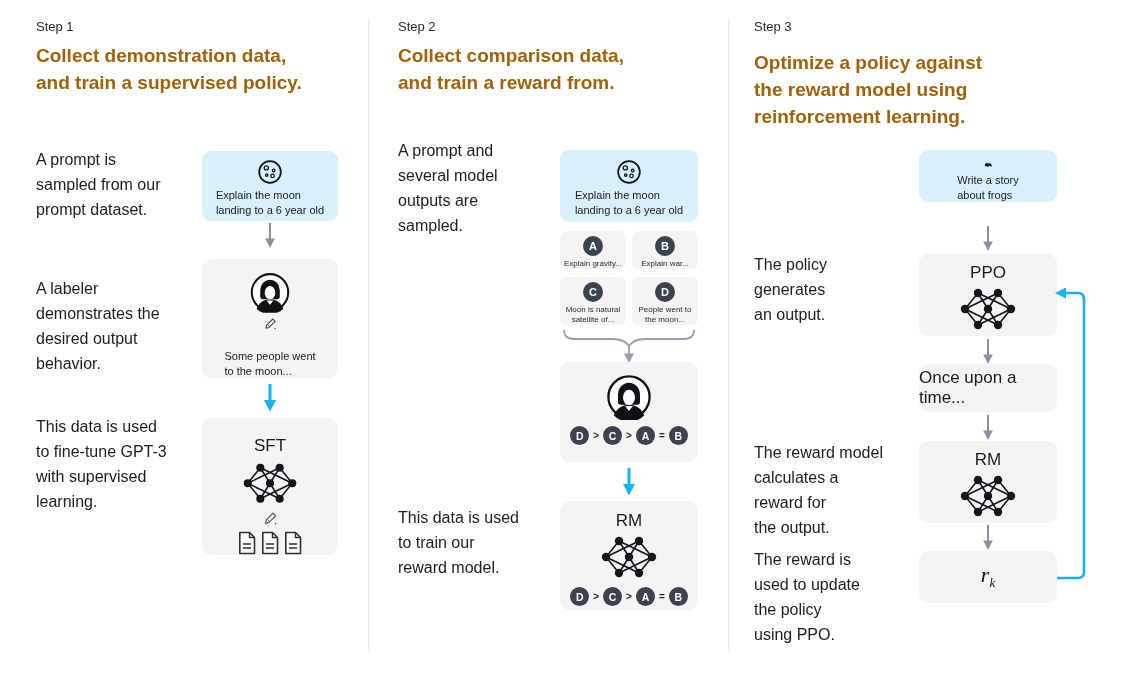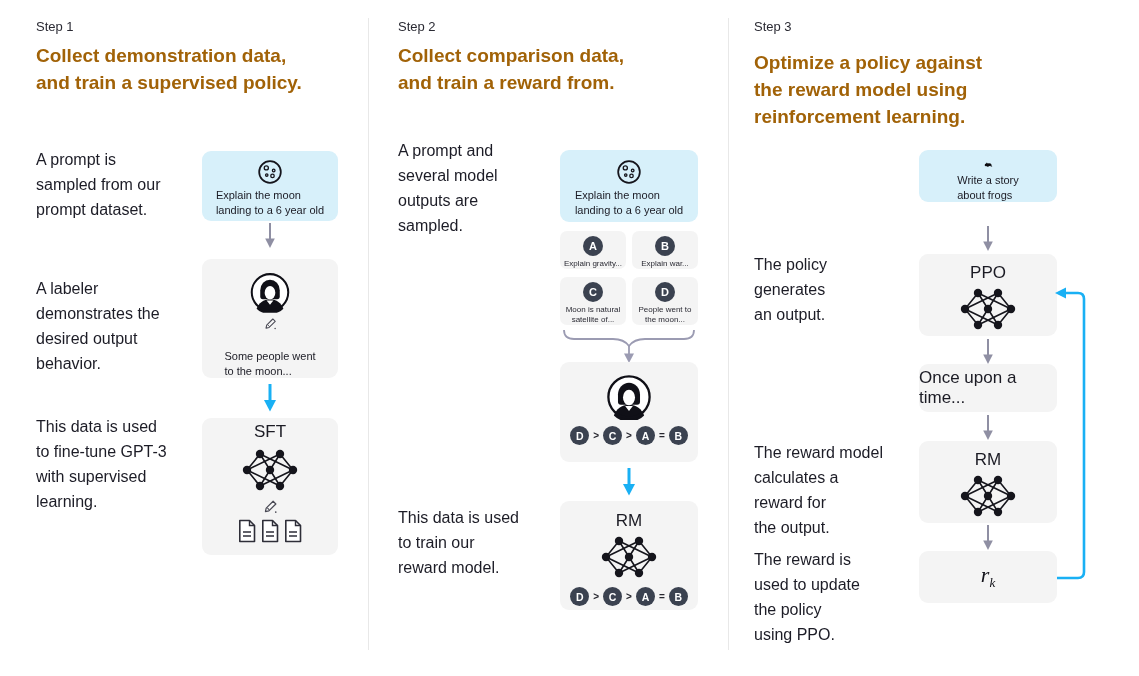--- a/index.html
+++ b/index.html
@@ -140,21 +140,21 @@
       </svg>
     <div class="box-caption" style="margin-top:19px">Some people went
 to the moon...</div>
   </div>
 
   <svg class="arrow" style="left:263px; top:384px" width="14" height="28">
       <use href="#sym-arrow-blue"></use>
     </svg>
 
   <div class="box model-box" style="left:202px; top:418px; width:136px; height:137px">
-    <div class="box-label" style="margin-top:4px">SFT</div>
+    <div class="box-label" style="margin-top:18px">SFT</div>
     <svg width="56" height="46" style="margin-top:5px">
         <use href="#sym-net"></use>
       </svg>
     <svg width="15" height="15" style="margin-top:6px">
         <use href="#sym-pencil"></use>
       </svg>
     <div class="docs" style="margin-top:5px">
       <svg width="20" height="24">
           <use href="#sym-doc"></use>
         </svg>

